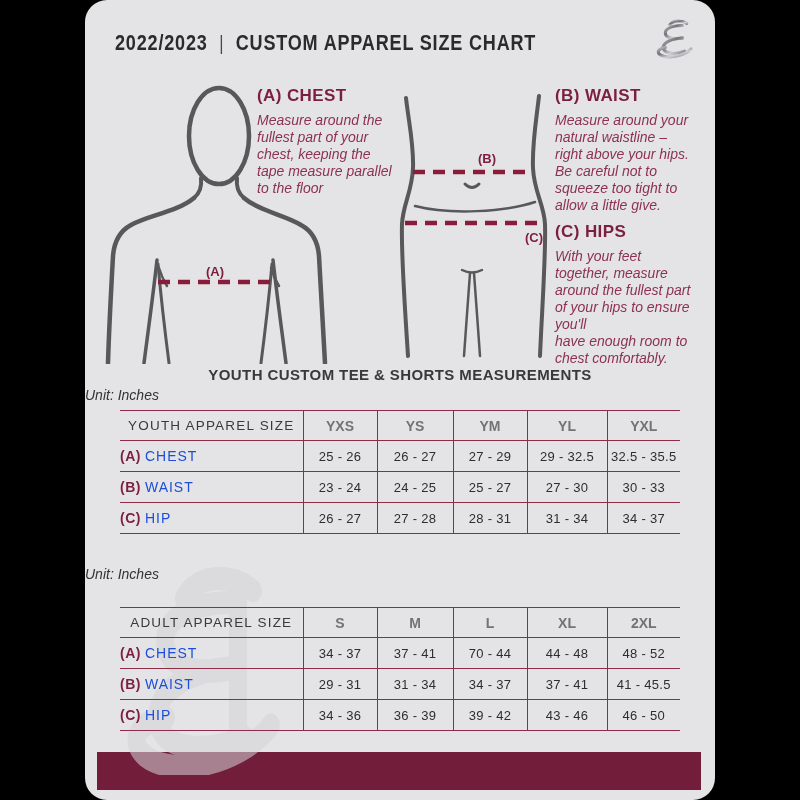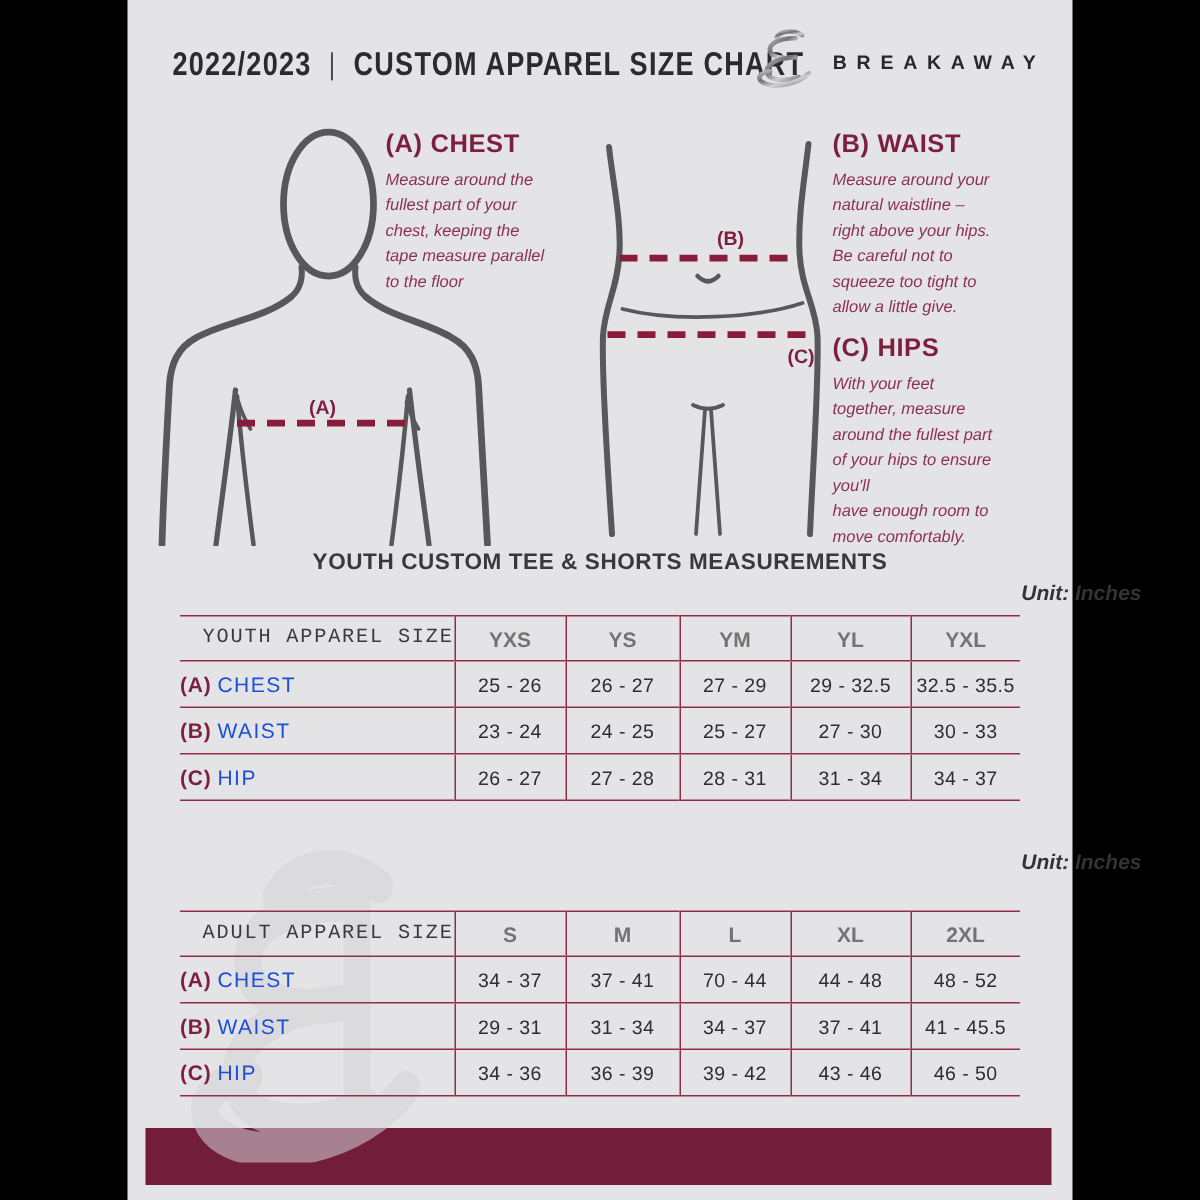--- a/index.html
+++ b/index.html
@@ -4,62 +4,63 @@
 <style>
   html,body{margin:0;padding:0;}
   body{
     width:800px;height:800px;background:#000;overflow:hidden;
     font-family:"Liberation Sans",sans-serif;
     -webkit-font-smoothing:antialiased;
   }
   .page{
     position:relative;width:630px;height:800px;margin:0 auto;
     background:#e4e4e6;
+    border-radius:22px;
   }
   .abs{position:absolute;}
 
   
   .hdr-title{
     left:30px;top:30px;display:flex;align-items:center;
     color:#2b2b2d;font-weight:700;font-size:22px;letter-spacing:1px;
     transform:scaleX(.82);transform-origin:left center;white-space:nowrap;
   }
   .hdr-title .pipe{font-weight:400;color:#4a4a4c;margin:0 14px;font-size:20px;}
   .brandblock{right:18px;top:14px;display:flex;align-items:center;gap:10px;}
   .brandname{font-size:13px;font-weight:700;letter-spacing:6.5px;color:#28282a;padding-top:6px;}
 
   
   .guide-h{font-size:17px;font-weight:700;color:#7c1f3e;letter-spacing:.4px;}
   .guide-p{
-    font-size:11px;line-height:17px;font-style:italic;color:#8d3152;
+    font-size:14px;line-height:17px;font-style:italic;color:#8d3152;
     white-space:pre-line;font-weight:500;
   }
 
   
   .sec-title{
     left:0;width:630px;text-align:center;
     font-size:15px;font-weight:700;color:#39393b;letter-spacing:.4px;
   }
   .sec-unit{
-    left:0;width:676px;text-align:right;
-    font-size:14px;font-weight:700;font-style:italic;color:#333335;
+    left:0;width:676px;text-align:left;
+    font-size:14px;font-weight:400;font-style:italic;color:#333335;
   }
 
   
   table.size{
     border-collapse:collapse;table-layout:fixed;width:560px;
     border-bottom:1.5px solid #8f2d48;background:transparent;
   }
   table.size tr{border-top:1.5px solid #8f2d48;height:31px;}
   table.size thead tr{height:30px;}
   table.size th,table.size td{border-left:1.5px solid #8f2d48;padding:0;}
   table.size th:first-child,table.size td:first-child{border-left:none;}
   th.lblhead{
-    text-align:right;padding-left:13px;font-weight:400;font-size:13.5px;
-    letter-spacing:1.2px;color:#3a3a3c;font-family:Liberation Mono, monospace;
+    text-align:center;padding-left:13px;font-weight:400;font-size:13.5px;
+    letter-spacing:1.2px;color:#3a3a3c;
   }
   th.sizecode{font-size:14px;font-weight:700;color:#737373;text-align:center;}
   td.rowlbl{text-align:left;padding-left:13px;font-size:14px;}
   td.rowlbl .pfx{font-weight:700;color:#7c1f3e;letter-spacing:.5px;}
   td.rowlbl .lbl{color:#1d4ed8;letter-spacing:1px;margin-left:4px;}
   td.val{text-align:center;font-size:13px;color:#2e2e30;letter-spacing:.3px;}
   .tables-layer{z-index:2;}
   .wm{z-index:1;opacity:.55;}
 
   
@@ -89,21 +90,20 @@
         </linearGradient>
       </defs>
       <g fill="none" stroke="url(#metal)" stroke-width="4.2" stroke-linecap="round">
         <path d="M46,8 C38,3 27,4 23,10"></path>
         <path d="M41,6 L41,45"></path>
         <path d="M40,11 C24,11 15,16 17,23 C19,29 31,30 40,28"></path>
         <path d="M40,28 C20,29 11,37 15,44 C18,50 33,50 43,46"></path>
         <path d="M52,43 C42,53 20,57 10,51 C4,47 8,42 17,41"></path>
       </g>
     </svg>
-    <span class="brandname">BREAKAWAY</span>
   </div>
 
   <svg class="abs" style="left:20px;top:84px;" width="225" height="280" viewBox="0 0 225 280">
     <g stroke="#58585a" fill="none" stroke-linecap="round">
       <ellipse cx="114" cy="52" rx="30" ry="48" stroke-width="4.5"></ellipse>
       <path d="M96,94 C97,103 95,109 89,114" stroke-width="4"></path>
       <path d="M132,94 C131,103 133,109 139,114" stroke-width="4"></path>
       <path d="M89,114 C72,128 44,131 26,141 C13,148 9,159 8,172 C6,208 4,245 3,279" stroke-width="4.5"></path>
       <path d="M139,114 C154,127 180,131 196,141 C209,148 213,159 214,172 C216,208 218,245 220,279" stroke-width="4.5"></path>
       <path d="M52,176 C48,212 43,248 39,279" stroke-width="3.5"></path>
@@ -148,21 +148,21 @@
 squeeze too tight to
 allow a little give.</div>
 
   <div class="abs guide-h" style="left:470px;top:222px;">(C) HIPS</div>
   <div class="abs guide-p" style="left:470px;top:248px;width:160px;">With your feet
 together, measure
 around the fullest part
 of your hips to ensure
 you'll
 have enough room to
-move comfortably.</div>
+chest comfortably.</div>
 
   <svg class="abs wm" style="left:30px;top:560px;" width="180" height="215" viewBox="0 0 60 56" preserveAspectRatio="none">
     <g fill="none" stroke="#d4d4d8" stroke-width="6" stroke-linecap="round">
       <path d="M46,8 C38,3 27,4 23,10"></path>
       <path d="M41,6 L41,45"></path>
       <path d="M40,11 C24,11 15,16 17,23 C19,29 31,30 40,28"></path>
       <path d="M40,28 C20,29 11,37 15,44 C18,50 33,50 43,46"></path>
       <path d="M52,43 C42,53 20,57 10,51 C4,47 8,42 17,41"></path>
     </g>
   </svg>

